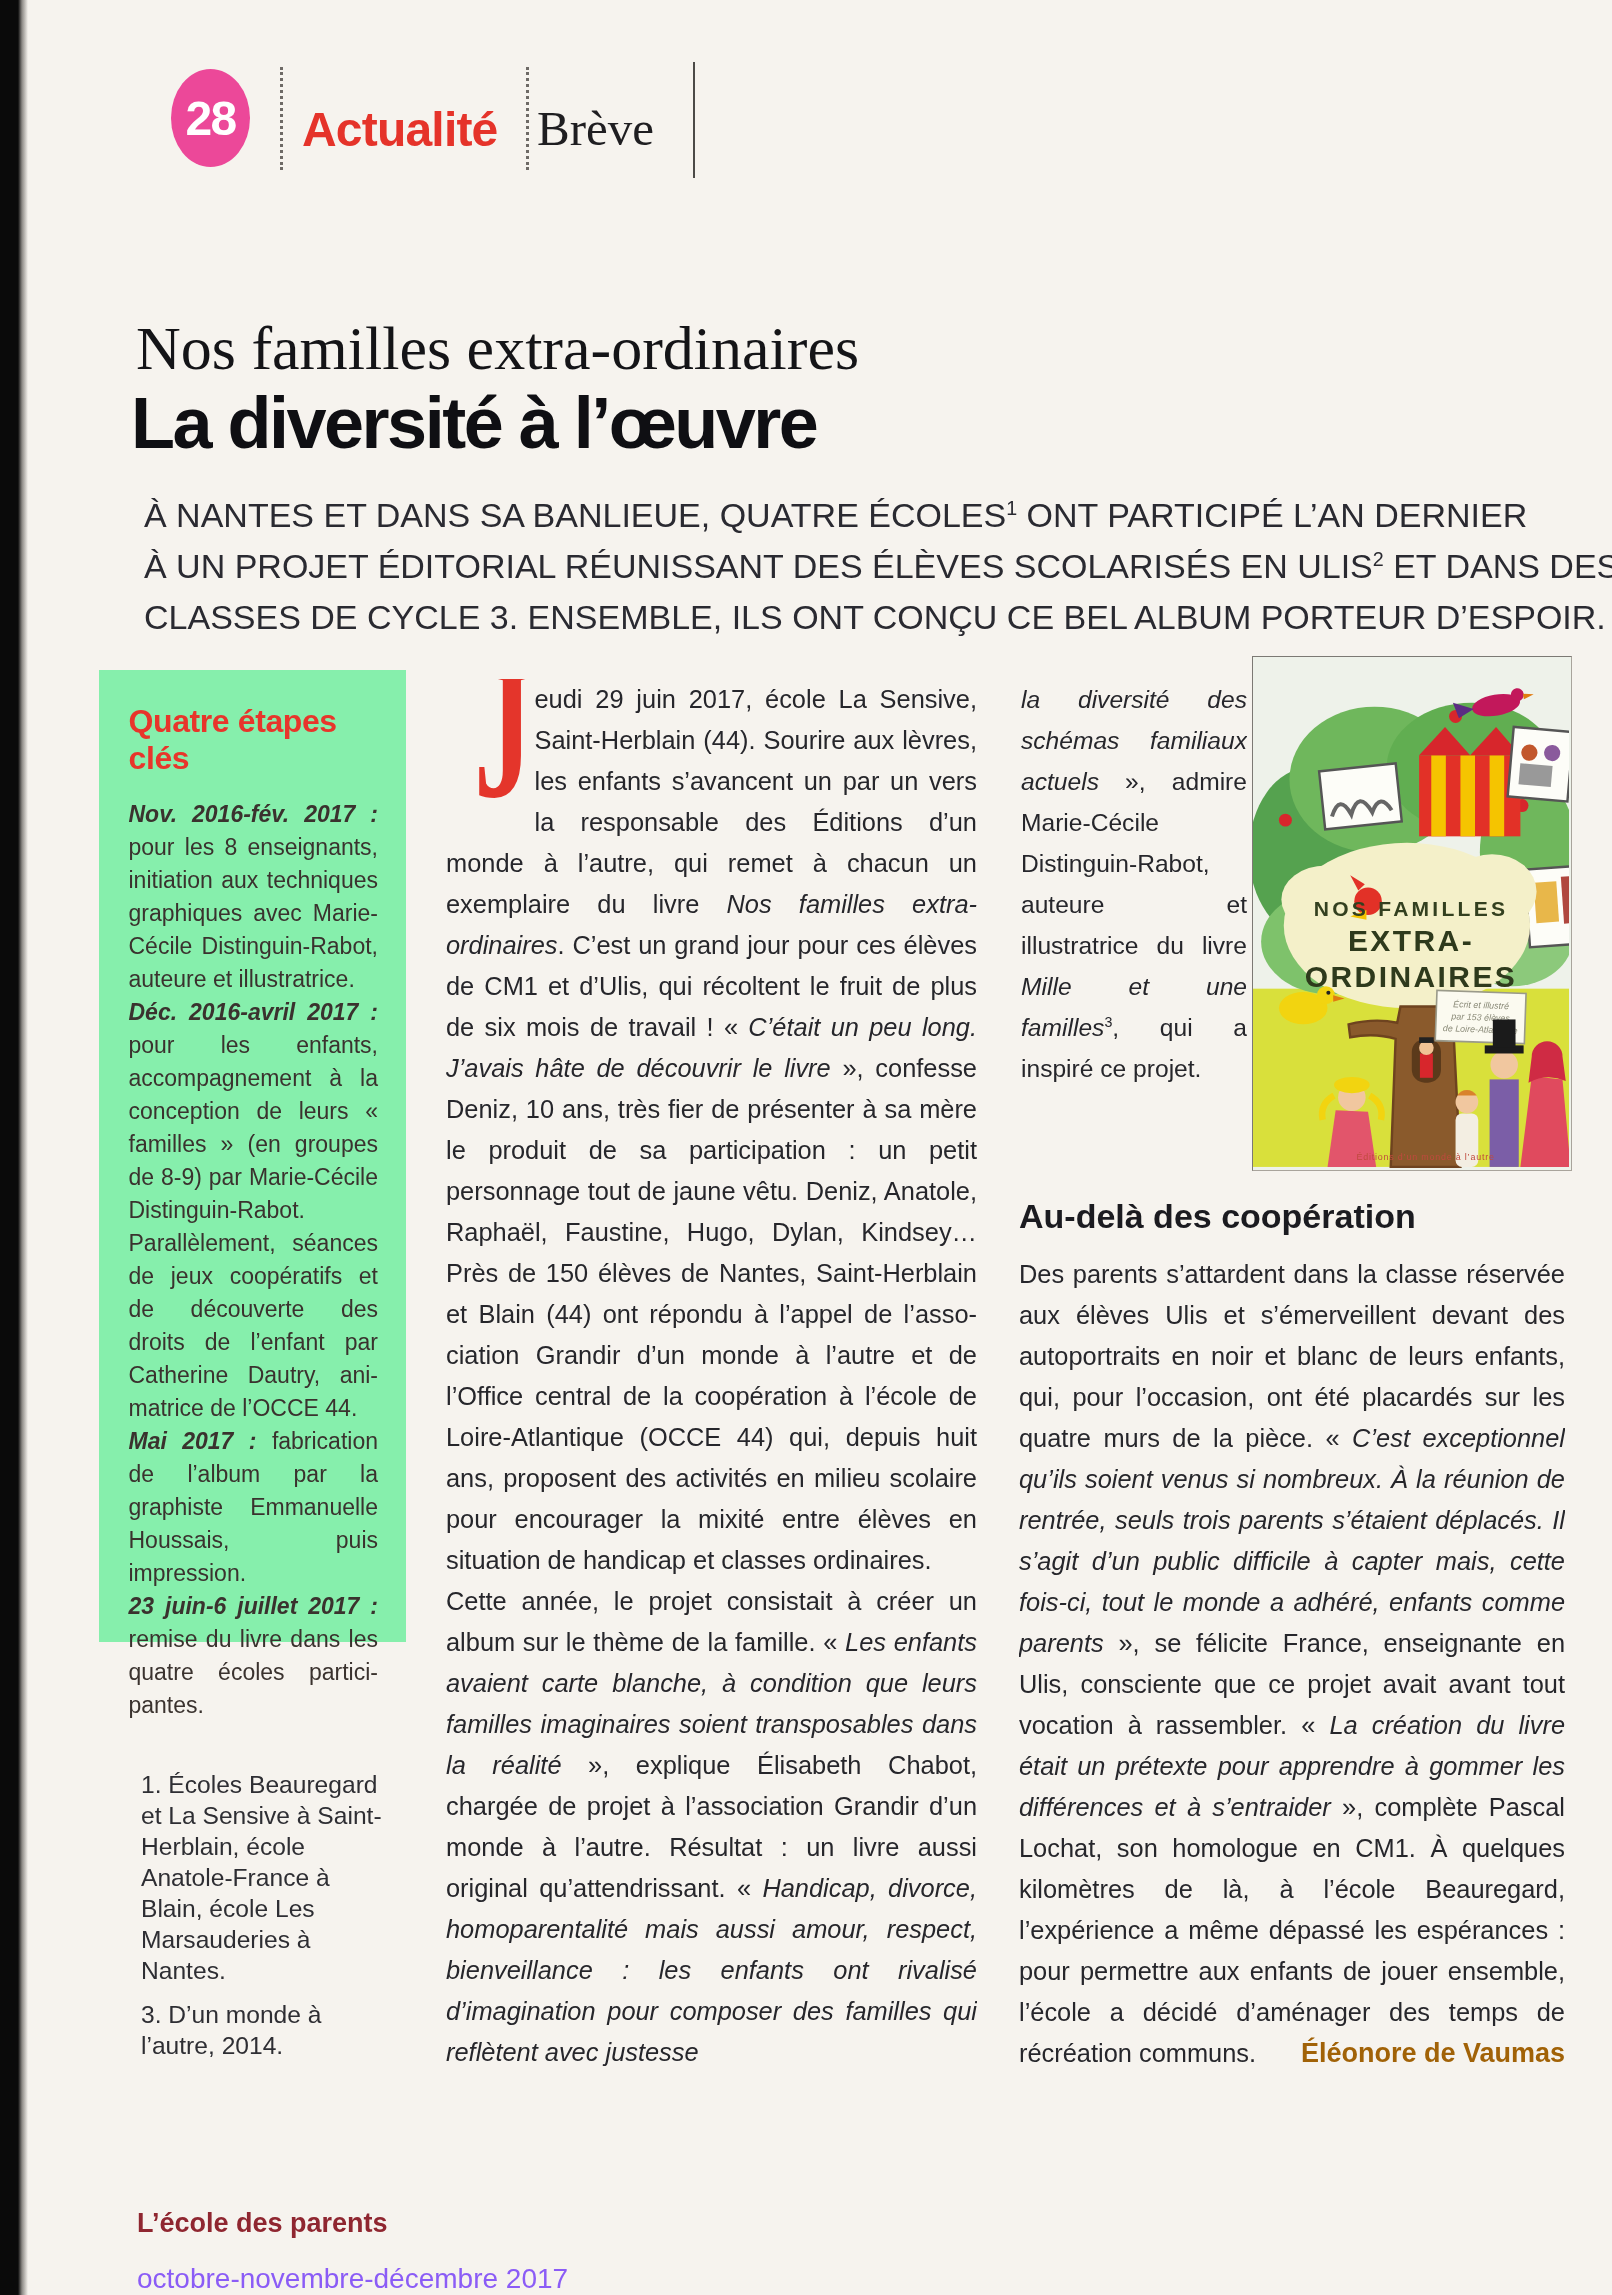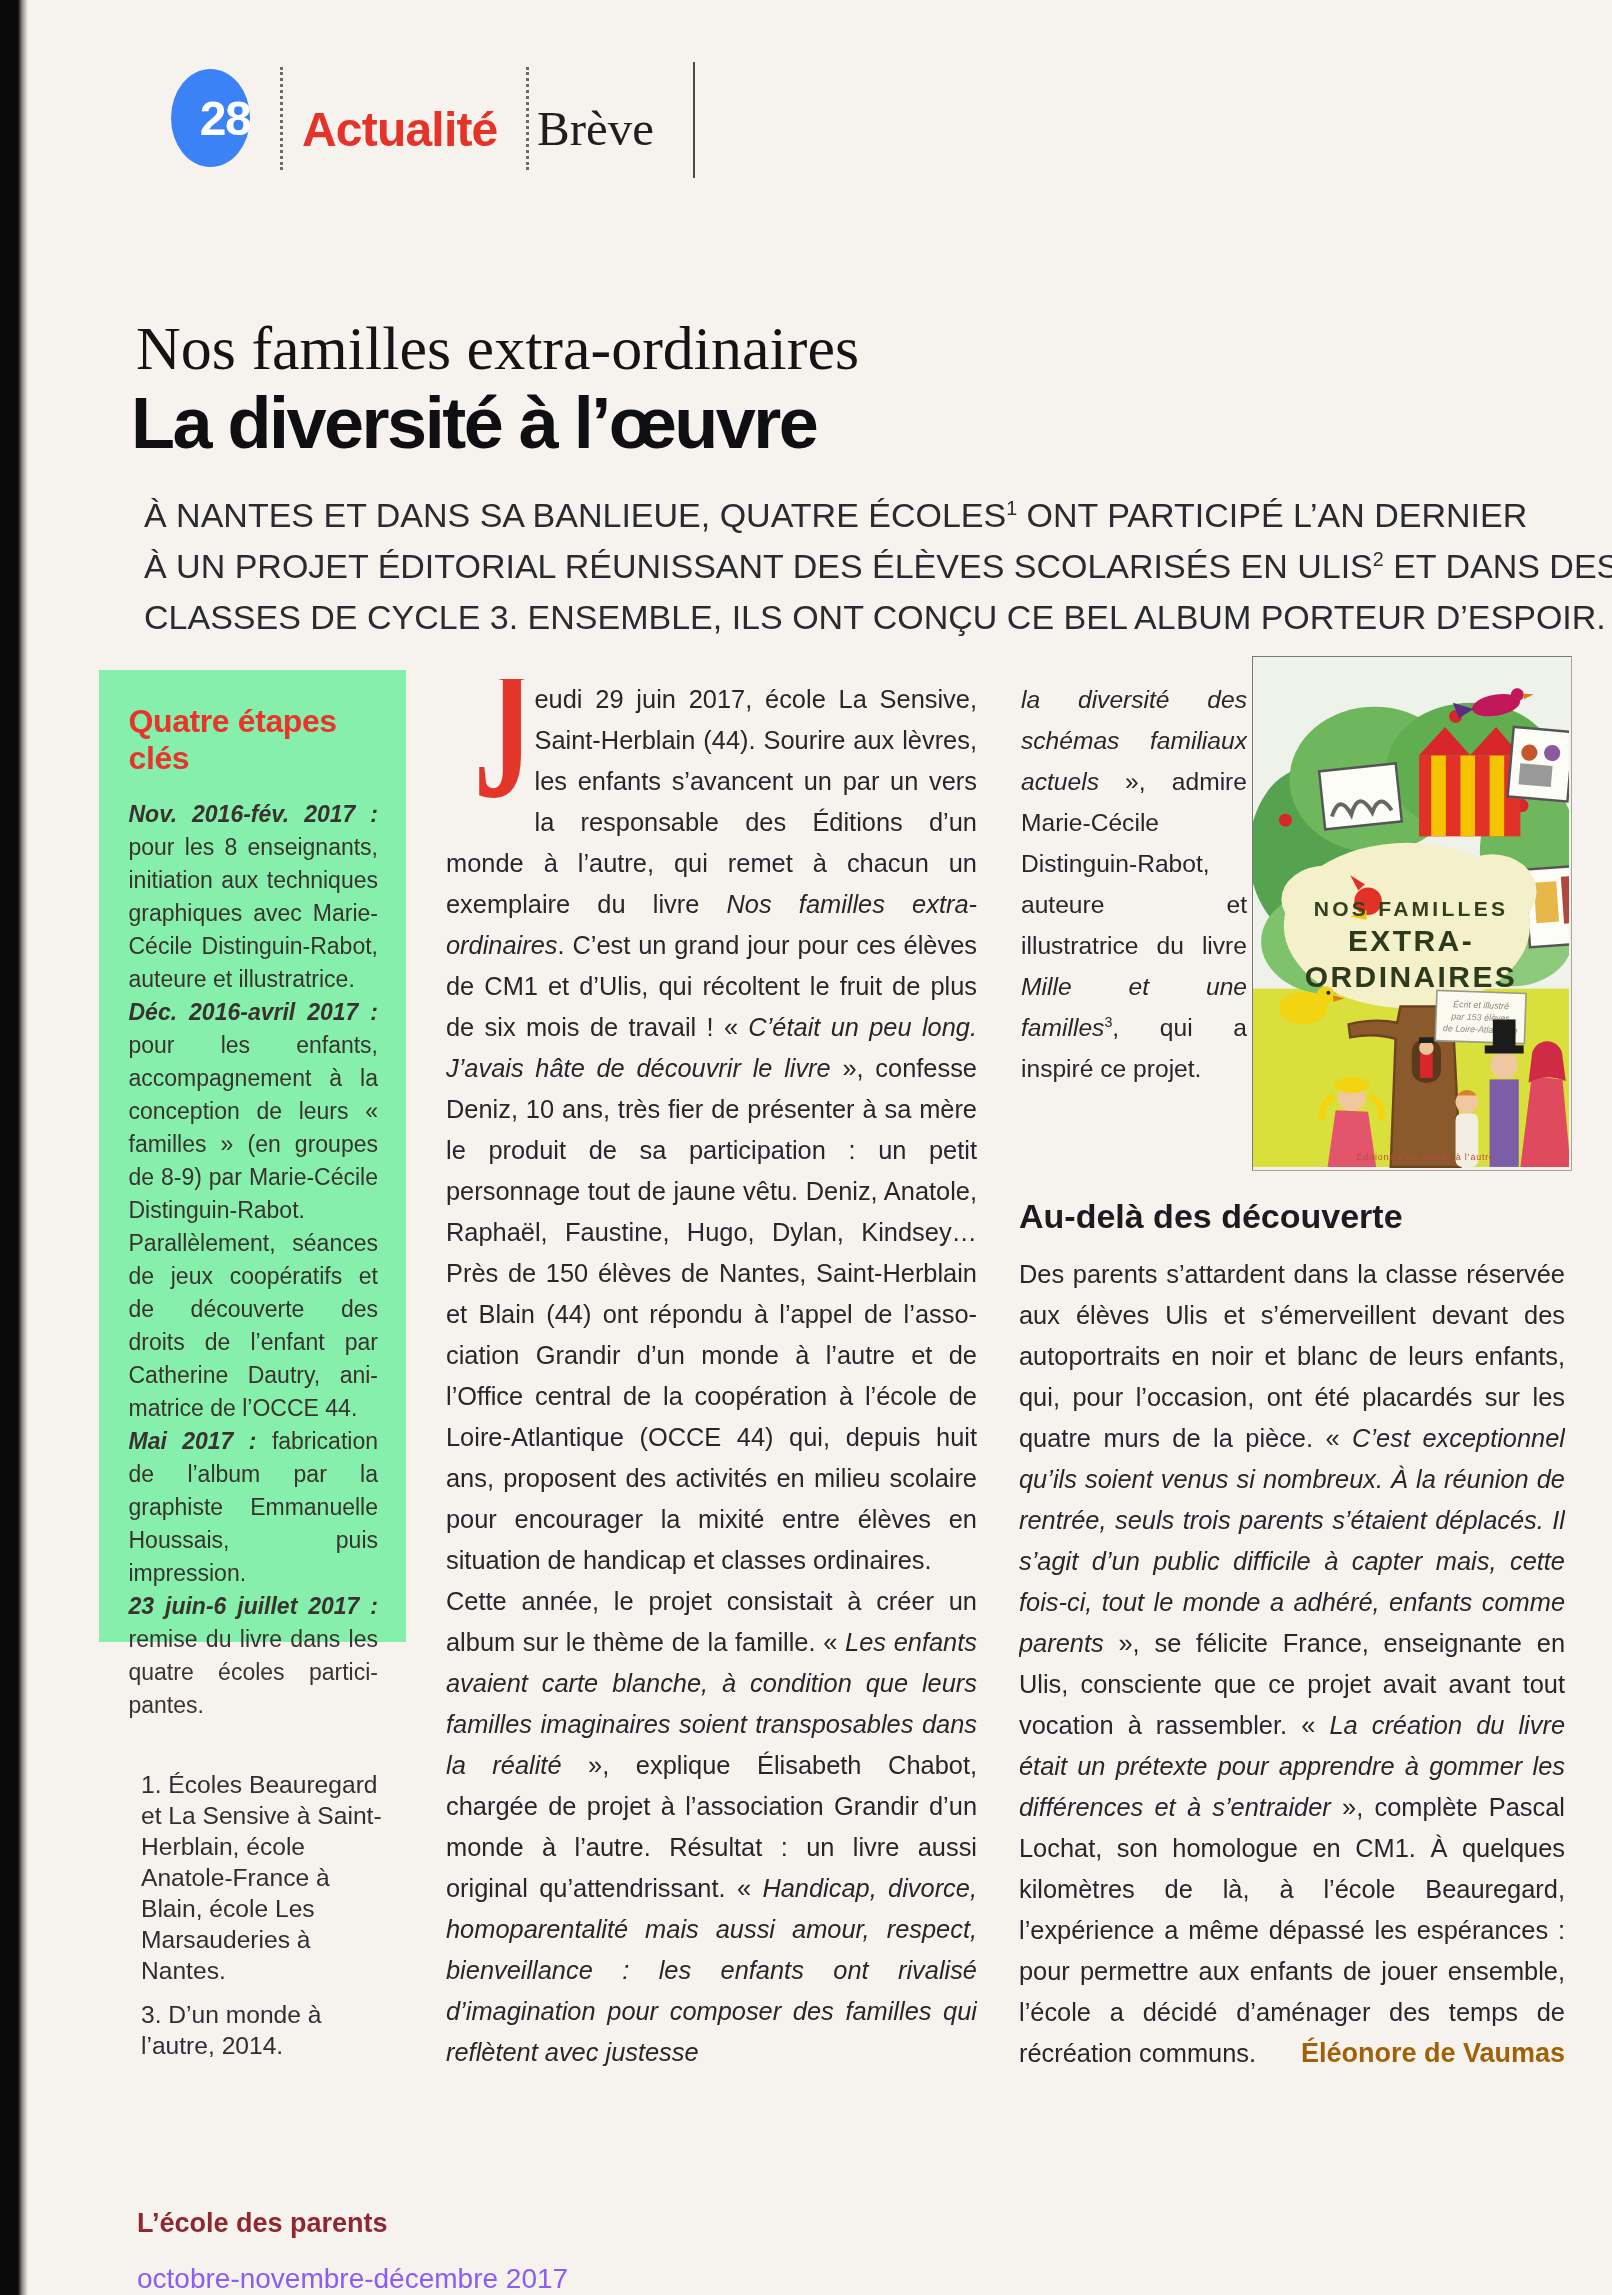--- a/index.html
+++ b/index.html
@@ -3,21 +3,21 @@
 <meta charset="utf-8">
 <style>
   html,body{margin:0;padding:0;background:#6f6c68;}
   #page{position:relative;width:1613px;height:2295px;background:#f6f3ee;overflow:hidden;
         font-family:"Liberation Sans","DejaVu Sans",sans-serif;color:#26262b;}
   
   .scan-edge{position:absolute;left:0;top:0;width:28px;height:2295px;
              background:linear-gradient(90deg,#0a0a0a 0,#0a0a0a 18px,#8d8a86 22px,rgba(140,137,132,0) 28px);}
   
   .pg-circle{position:absolute;left:171px;top:69px;width:79px;height:98px;border-radius:50%;
-             background:#3b82f6;display:flex;align-items:center;justify-content:flex-end;}
+             background:#ec4899;display:flex;align-items:center;justify-content:center;}
   .pg-circle span{color:#fff;font-size:48px;font-weight:700;letter-spacing:-1.6px;}
   .vr{position:absolute;top:67px;height:103px;width:0;}
   .vr.dotted{border-left:3.3px dotted #6e6a66;}
   .vr.solid{border-left:2.5px solid #4c4a47;top:62px;height:116px;}
   .section-label{position:absolute;left:302px;top:102px;font-size:48px;font-weight:700;
                  letter-spacing:-0.8px;color:#e5332a;}
   .rubric-label{position:absolute;left:537px;top:100px;font-size:49px;
                 font-family:"Liberation Serif","DejaVu Serif",serif;color:#1f1e21;}
   
   .kicker{position:absolute;left:136px;top:313px;font-family:"Liberation Serif","DejaVu Serif",serif;
@@ -220,21 +220,21 @@
       </g>
       <g>
         <polygon points="330,628 392,628 382,520 344,516" fill="#e04a5e"></polygon>
         <circle cx="363" cy="498" r="18" fill="#f1c79f"></circle>
         <path d="M344,492 a19,19 0 0 1 38,0 l4,30 q-23,-10 -46,2 Z" fill="#cf2b44"></path>
       </g>
       <text class="bpub" x="213" y="620">Éditions d’un monde à l’autre</text>
     </svg>
   </figure>
 
-  <h2 class="h2-heading">Au-delà des découverte</h2>
+  <h2 class="h2-heading">Au-delà des coopération</h2>
   <div id="col-right" class="bodytext">
     <p>
       <span><span>Des parents s’attardent dans la classe réservée aux élèves Ulis et s’émer­veillent devant des autoportraits en noir et blanc de leurs enfants, qui, pour l’occasion, ont été placardés sur les quatre murs de la pièce. « </span><span class="r-i">C’est exceptionnel qu’ils soient venus si nombreux. À la réunion de rentrée, seuls trois parents s’étaient déplacés. Il s’agit d’un public difficile à capter mais, cette fois-ci, tout le monde a adhéré, enfants comme parents</span><span> », se félicite France, enseignante en Ulis, consciente que ce projet avait avant tout vocation à rassembler. « </span><span class="r-i">La création du livre était un prétexte pour apprendre à gommer les différences et à s’entraider</span><span> », complète Pascal Lochat, son homologue en CM1. À quelques kilomètres de là, à l’école Beauregard, l’expérience a même dépassé les espérances : pour permettre aux enfants de jouer ensemble, l’école a décidé d’aménager des temps de récréa­tion communs. </span></span><span class="byline">Éléonore de Vaumas</span>
     </p>
   </div>
 
   <div class="footer">
     <span class="mag">L’école des parents</span>
     <span class="period">octobre-novembre-décembre 2017</span>
     <span class="issue">N°625</span>

